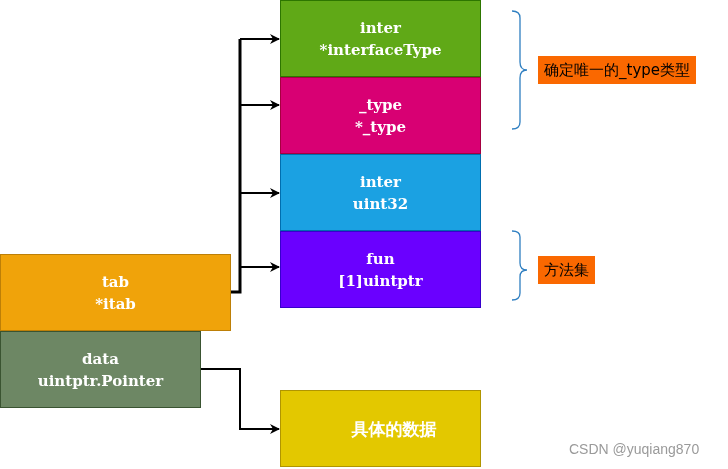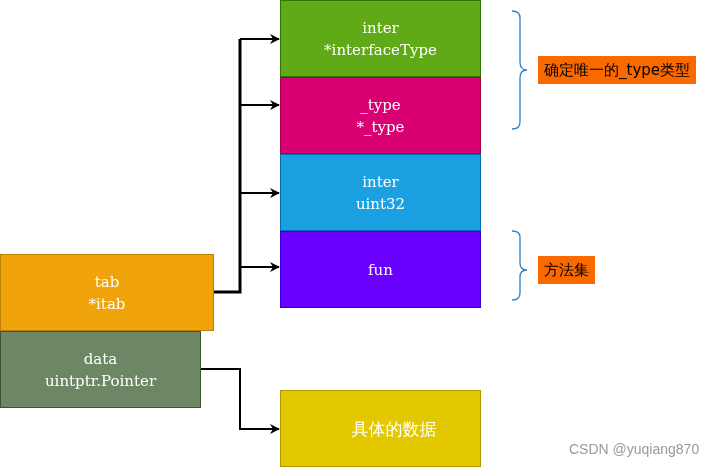--- a/index.html
+++ b/index.html
@@ -1,22 +1,22 @@
 <!DOCTYPE html>
 <html><head>
   <meta charset="utf-8">
   <style>
     html, body { margin: 0; padding: 0; background: #ffffff; }
     body { width: 728px; height: 469px; position: relative; overflow: hidden;
            font-family: "DejaVu Serif", "Liberation Serif", serif; }
     .box { position: absolute; box-sizing: border-box; display: flex; flex-direction: column;
-           align-items: center; justify-content: center; color: #ffffff; font-weight: normal;
+           align-items: center; justify-content: center; color: #ffffff; font-weight: bold;
            font-size: 15px; line-height: 22px; text-align: center; }
     .box span { display: block; white-space: nowrap; }
-    #tab-box  { left: 0; top: 254px; width: 214px; height: 77px; background: #f0a30a; border: 1px solid #bd7f07; }
+    #tab-box  { left: 0; top: 254px; width: 231px; height: 77px; background: #f0a30a; border: 1px solid #bd7f07; }
     #data-box { left: 0; top: 331px; width: 201px; height: 77px; background: #6d8764; border: 1px solid #3a5431; }
     #inter-box { left: 280px; top: 0; width: 201px; height: 77px; background: #60a917; border: 1px solid #2d7600; }
     #type-box  { left: 280px; top: 77px; width: 201px; height: 77px; background: #d80073; border: 1px solid #a50040; }
     #hash-box  { left: 280px; top: 154px; width: 201px; height: 77px; background: #1ba1e2; border: 1px solid #006eaf; }
     #fun-box   { left: 280px; top: 231px; width: 201px; height: 77px; background: #6a00ff; border: 1px solid #3700cc; }
     #concrete-box { left: 280px; top: 390px; width: 201px; height: 77px; background: #e3c800; border: 1px solid #b09500; font-size: 17px; padding-left: 27px; }
     .label { position: absolute; background: #fa6800; color: #000000; font-family: "DejaVu Sans", "Liberation Sans", sans-serif;
              font-size: 15px; line-height: 28px; padding: 0 6px; white-space: nowrap; }
     #label-type { left: 538px; top: 56px; }
     #label-methods { left: 538px; top: 256px; }
@@ -62,20 +62,21 @@
 <div class="box" id="type-box">
   <span>_type</span>
   <span>*_type</span>
 </div>
 <div class="box" id="hash-box">
   <span>inter</span>
   <span>uint32</span>
 </div>
 <div class="box" id="fun-box">
   <span>fun</span>
+  <span>[1]uintptr</span>
 </div>
 
 <div class="box" id="concrete-box">
   <span>具体的数据</span>
 </div>
 
 <div class="label" id="label-type">确定唯一的_type类型</div>
 <div class="label" id="label-methods">方法集</div>
 
 <div id="watermark">CSDN @yuqiang870</div>

